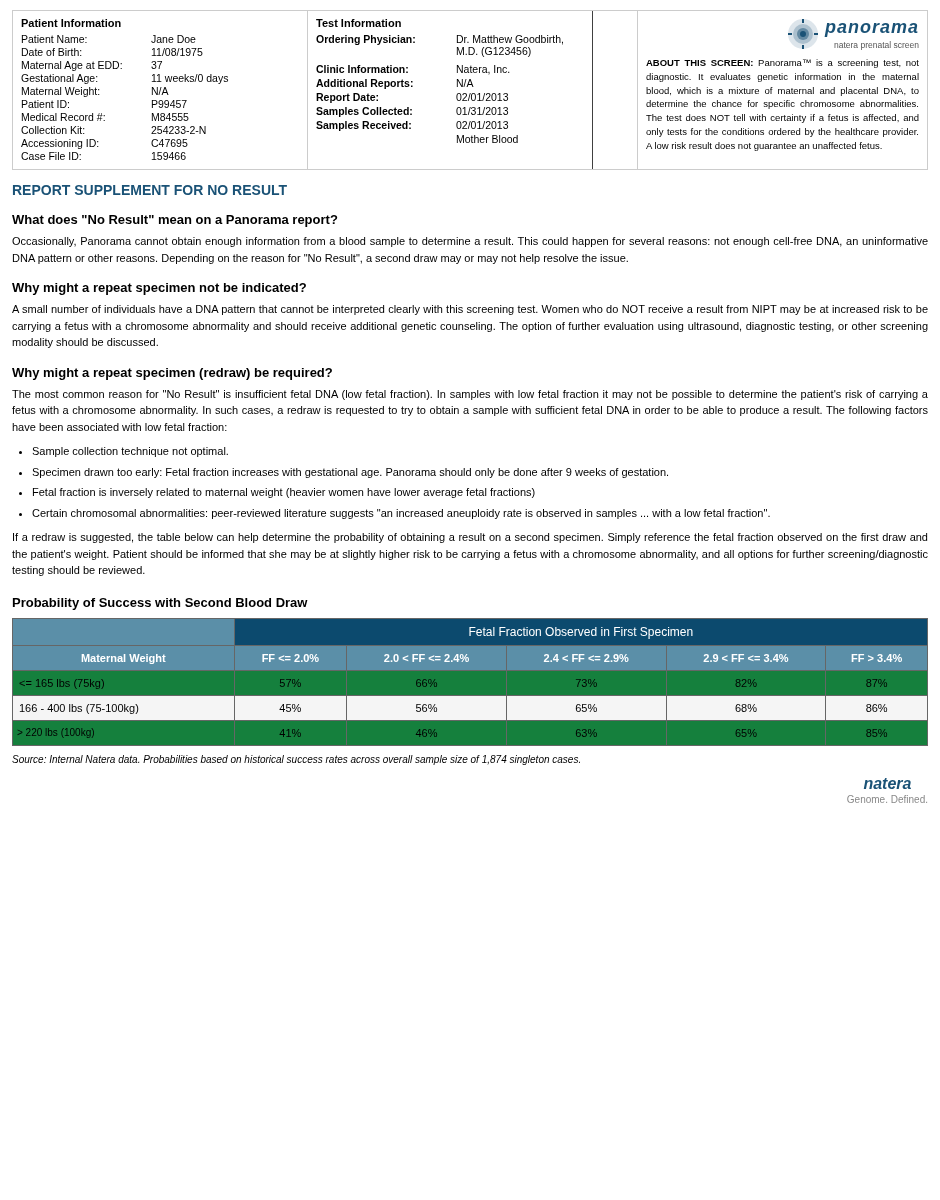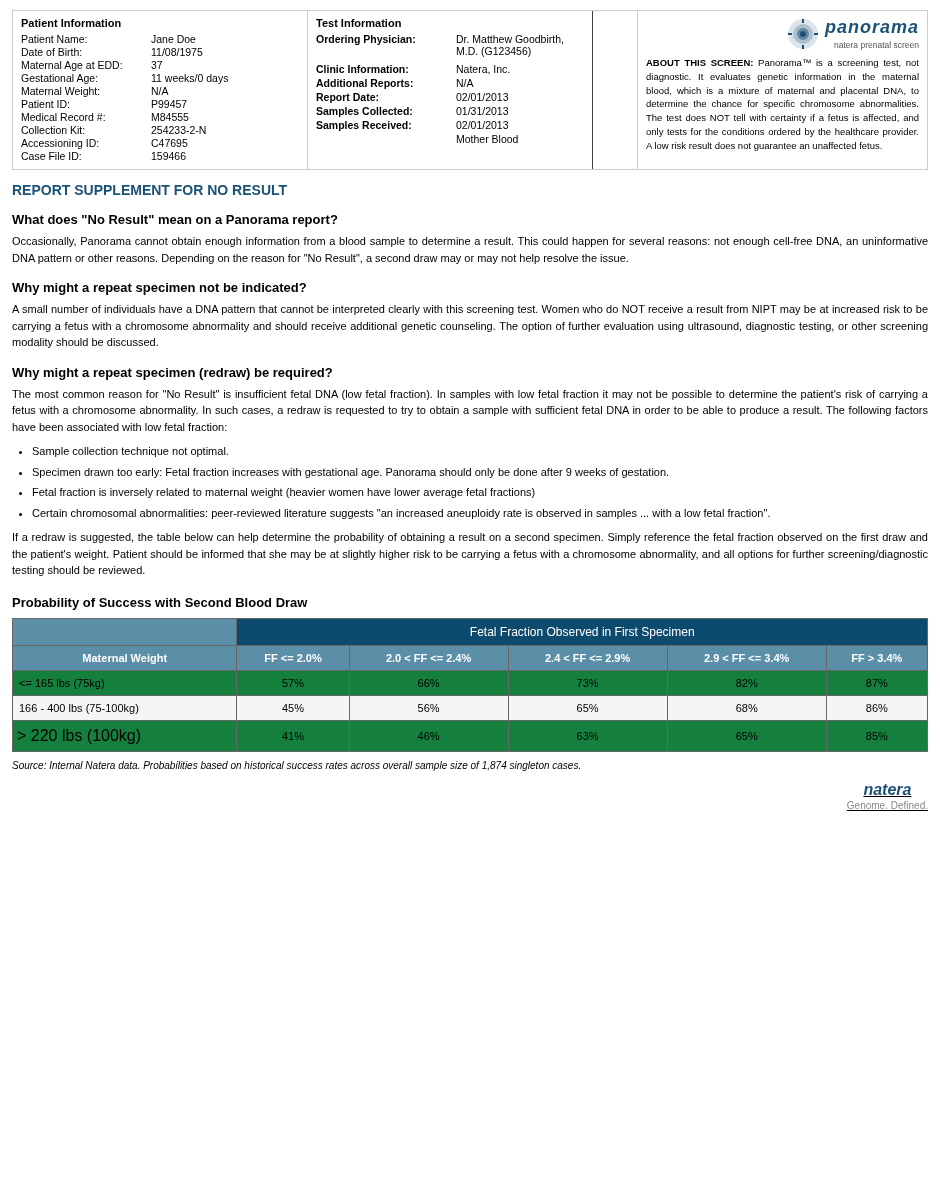--- a/index.html
+++ b/index.html
@@ -117,21 +117,20 @@
       font-size: 10px;
       font-style: italic;
       margin-top: 8px;
       text-align: justify;
     }
     .footer-logo {
       display: flex;
       justify-content: flex-end;
       align-items: center;
       margin-top: 10px;
-      text-decoration: underline;
     }
   </style>
 </head>
 <body>
 
 <div style="display:flex; width:100%; gap:0; margin-bottom:10px;">
 
   <div style="display:flex; border:1px solid #ccc; flex:1;">
 
     <div style="border-right:1px solid #ccc; padding:6px 8px; width:295px; flex-shrink:0;">
@@ -290,21 +289,21 @@
       </tr>
       <tr class="table-row-medium">
         <td style="text-align:left; padding-left:6px; font-size:11px;">166 - 400 lbs (75-100kg)</td>
         <td>45%</td>
         <td>56%</td>
         <td>65%</td>
         <td>68%</td>
         <td>86%</td>
       </tr>
       <tr class="table-row-light">
-        <td style="text-align:left; font-size:16px;">&gt; 220 lbs (100kg)</td>
+        <td style="text-align:left; font-size:10px;">&gt; 220 lbs (100kg)</td>
         <td>41%</td>
         <td>46%</td>
         <td>63%</td>
         <td>65%</td>
         <td>85%</td>
       </tr>
     </tbody>
   </table>
 
   <p class="source-text">Source: Internal Natera data. Probabilities based on historical success rates across overall sample size of 1,874 singleton cases.</p>

